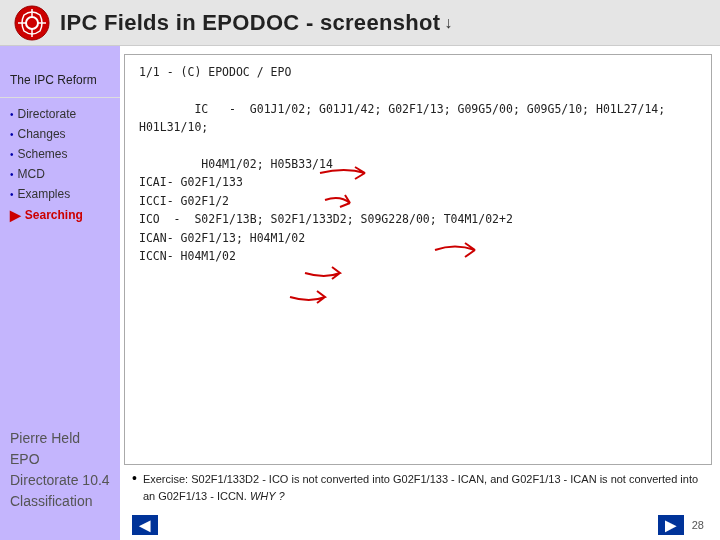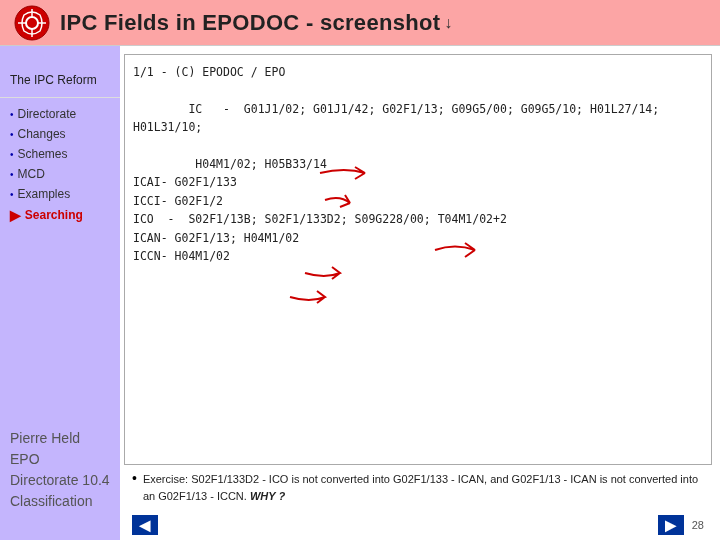--- a/index.html
+++ b/index.html
@@ -7,21 +7,21 @@
       width: 720px;
       height: 540px;
       font-family: Arial, sans-serif;
       background: #fff;
       overflow: hidden;
       position: relative;
     }
 
     
     #header {
-      background: #fca5a5;
+      background: #e5e5e5;
       display: flex;
       align-items: center;
       padding: 6px 14px;
       height: 46px;
       border-bottom: 1px solid #ccc;
     }
     #header-logo {
       width: 36px;
       height: 36px;
       margin-right: 10px;
@@ -96,21 +96,21 @@
       display: flex;
       flex-direction: column;
       padding: 8px 8px 0 4px;
       overflow: hidden;
     }
 
     
     #content-box {
       border: 1.5px solid #aaa;
       flex: 1;
-      padding: 8px 8px;
+      padding: 8px 14px;
       overflow: hidden;
       position: relative;
       background: #fff;
       font-size: 11.5px;
       font-family: monospace;
     }
 
     .content-line {
       line-height: 1.6;
       color: #222;
@@ -143,21 +143,21 @@
       flex-shrink: 0;
     }
     #exercise .exercise-text {
       color: #222;
       line-height: 1.5;
     }
     #exercise .ex-bold {
       font-weight: normal;
     }
     #exercise .why {
-      font-weight: bold;
+      font-weight: normal;
       font-style: italic;
     }
 
     
     #nav-bar {
       display: flex;
       justify-content: space-between;
       align-items: center;
       padding: 4px 8px;
       height: 30px;

